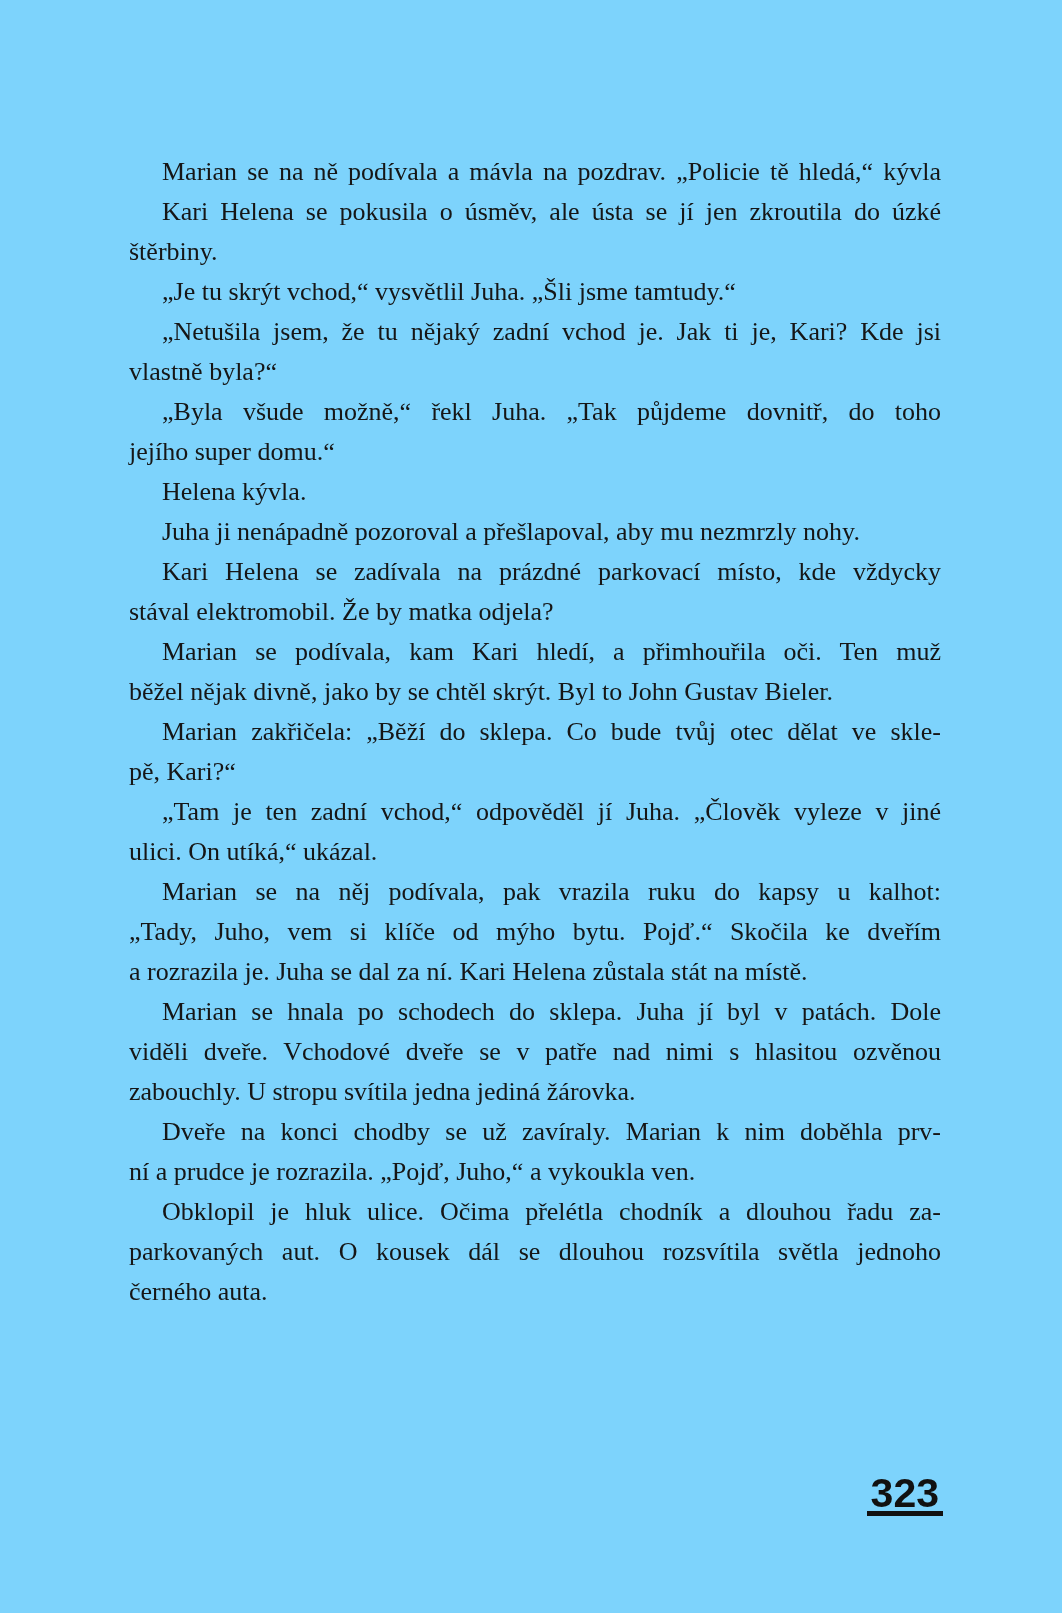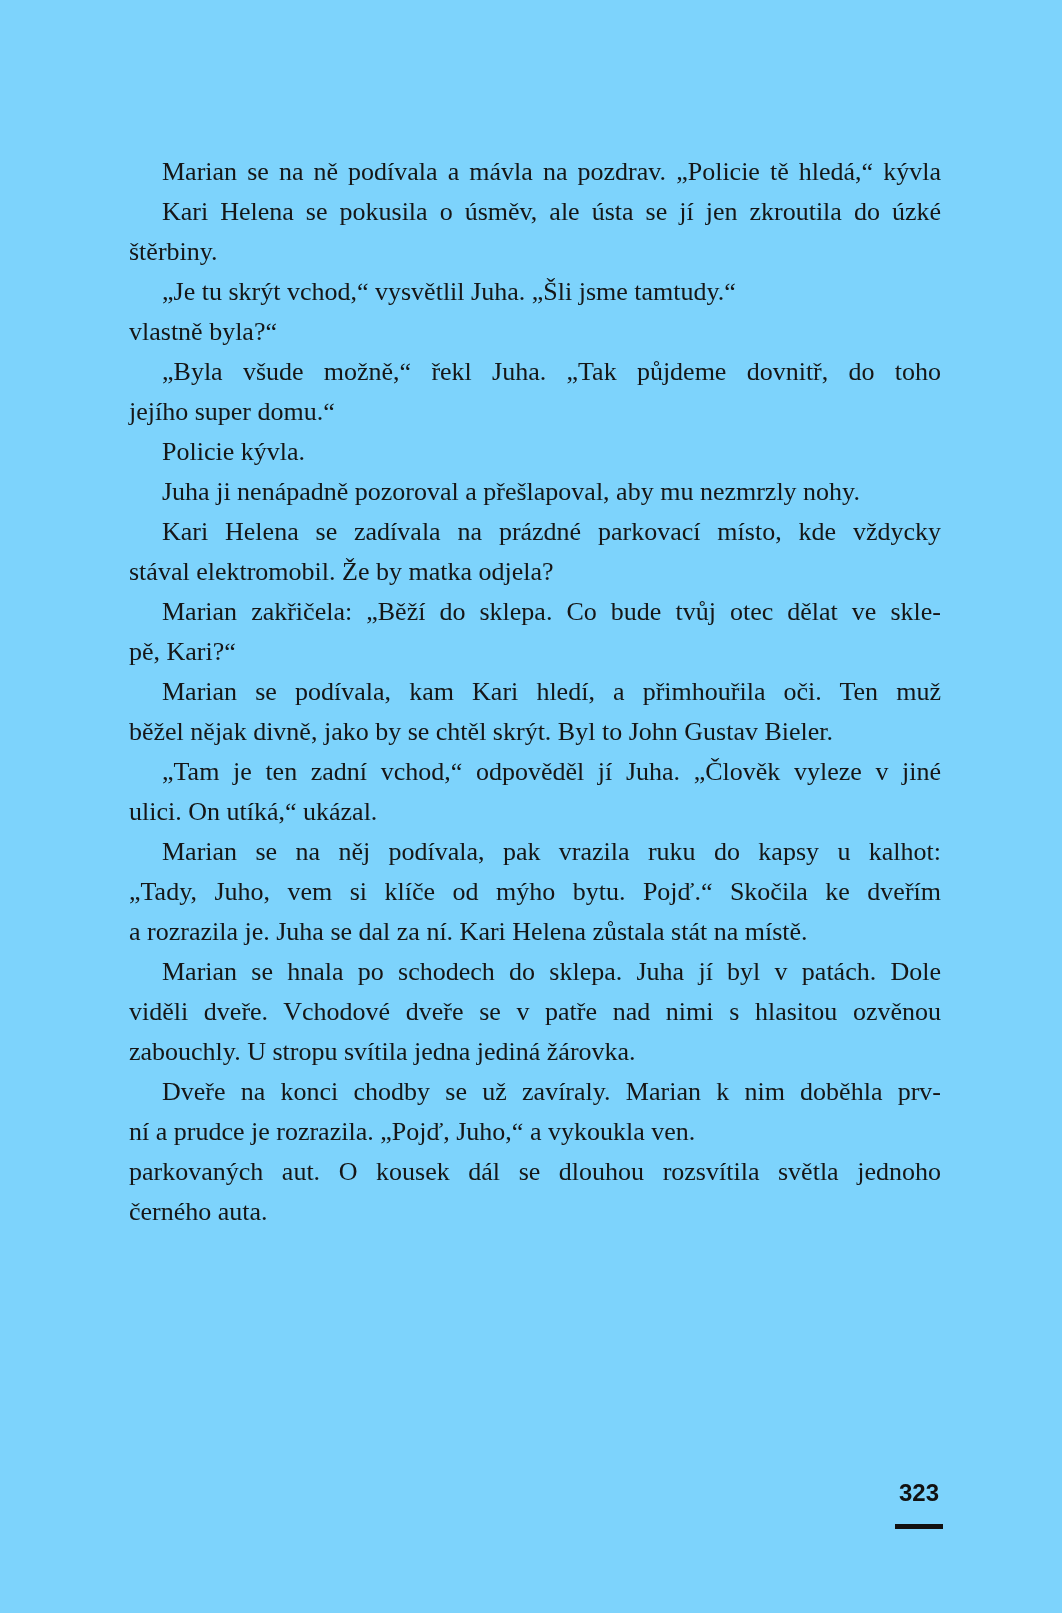--- a/index.html
+++ b/index.html
@@ -47,87 +47,89 @@
   .folio {
     position: absolute;
     top: 1478px;
     right: 119px;
     text-align: right;
   }
   .folio-num {
     display: inline-block;
     font-family: "Liberation Sans", "DejaVu Sans", sans-serif;
     font-weight: 700;
-    font-size: 24px;
+    font-size: 41px;
     line-height: 30px;
     color: #111111;
-    padding: 0 4px 16px 4px;
+    padding: 0 4px 3px 4px;
     border-bottom: 5px solid #111111;
     margin-left: 41px;
   }
 </style>
 </head>
 <body>
 
 <div class="page">
   <main class="text-block" id="text-block">
       <p class="para">
         <span class="line first">Marian se na ně podívala a mávla na pozdrav. „Policie tě hledá,“ kývla</span>
       </p>
       <p class="para">
         <span class="line first">Kari Helena se pokusila o úsměv, ale ústa se jí jen zkroutila do úzké</span>
         <span class="line last">štěrbiny.</span>
       </p>
       <p class="para">
         <span class="line first last">„Je tu skrýt vchod,“ vysvětlil Juha. „Šli jsme tamtudy.“</span>
       </p>
       <p class="para">
+        <span class="line first">„Netušila jsem, že tu nějaký zadní vchod je. Jak ti je, Kari? Kde jsi</span>
         <span class="line last">vlastně byla?“</span>
       </p>
       <p class="para">
         <span class="line first">„Byla všude možně,“ řekl Juha. „Tak půjdeme dovnitř, do toho</span>
         <span class="line last">jejího super domu.“</span>
       </p>
       <p class="para">
-        <span class="line first last">Policie kývla.</span>
+        <span class="line first last">Helena kývla.</span>
       </p>
       <p class="para">
         <span class="line first last">Juha ji nenápadně pozoroval a přešlapoval, aby mu nezmrzly nohy.</span>
       </p>
       <p class="para">
         <span class="line first">Kari Helena se zadívala na prázdné parkovací místo, kde vždycky</span>
         <span class="line last">stával elektromobil. Že by matka odjela?</span>
       </p>
       <p class="para">
+        <span class="line first">Marian se podívala, kam Kari hledí, a přimhouřila oči. Ten muž</span>
+        <span class="line last">běžel nějak divně, jako by se chtěl skrýt. Byl to John Gustav Bieler.</span>
+      </p>
+      <p class="para">
         <span class="line first">Marian zakřičela: „Běží do sklepa. Co bude tvůj otec dělat ve skle-</span>
         <span class="line last">pě, Kari?“</span>
-      </p>
-      <p class="para">
-        <span class="line first">Marian se podívala, kam Kari hledí, a přimhouřila oči. Ten muž</span>
-        <span class="line last">běžel nějak divně, jako by se chtěl skrýt. Byl to John Gustav Bieler.</span>
       </p>
       <p class="para">
         <span class="line first">„Tam je ten zadní vchod,“ odpověděl jí Juha. „Člověk vyleze v jiné</span>
         <span class="line last">ulici. On utíká,“ ukázal.</span>
       </p>
       <p class="para">
         <span class="line first">Marian se na něj podívala, pak vrazila ruku do kapsy u kalhot:</span>
         <span class="line">„Tady, Juho, vem si klíče od mýho bytu. Pojď.“ Skočila ke dveřím</span>
         <span class="line last">a rozrazila je. Juha se dal za ní. Kari Helena zůstala stát na místě.</span>
       </p>
       <p class="para">
         <span class="line first">Marian se hnala po schodech do sklepa. Juha jí byl v patách. Dole</span>
         <span class="line">viděli dveře. Vchodové dveře se v patře nad nimi s hlasitou ozvěnou</span>
         <span class="line last">zabouchly. U stropu svítila jedna jediná žárovka.</span>
       </p>
       <p class="para">
         <span class="line first">Dveře na konci chodby se už zavíraly. Marian k nim doběhla prv-</span>
         <span class="line last">ní a prudce je rozrazila. „Pojď, Juho,“ a vykoukla ven.</span>
       </p>
       <p class="para">
+        <span class="line first">Obklopil je hluk ulice. Očima přelétla chodník a dlouhou řadu za-</span>
         <span class="line">parkovaných aut. O kousek dál se dlouhou rozsvítila světla jednoho</span>
         <span class="line last">černého auta.</span>
       </p>
     </main>
   <footer class="folio">
     <span class="folio-num">323</span>
   </footer>
 </div>
 
 </body></html>

